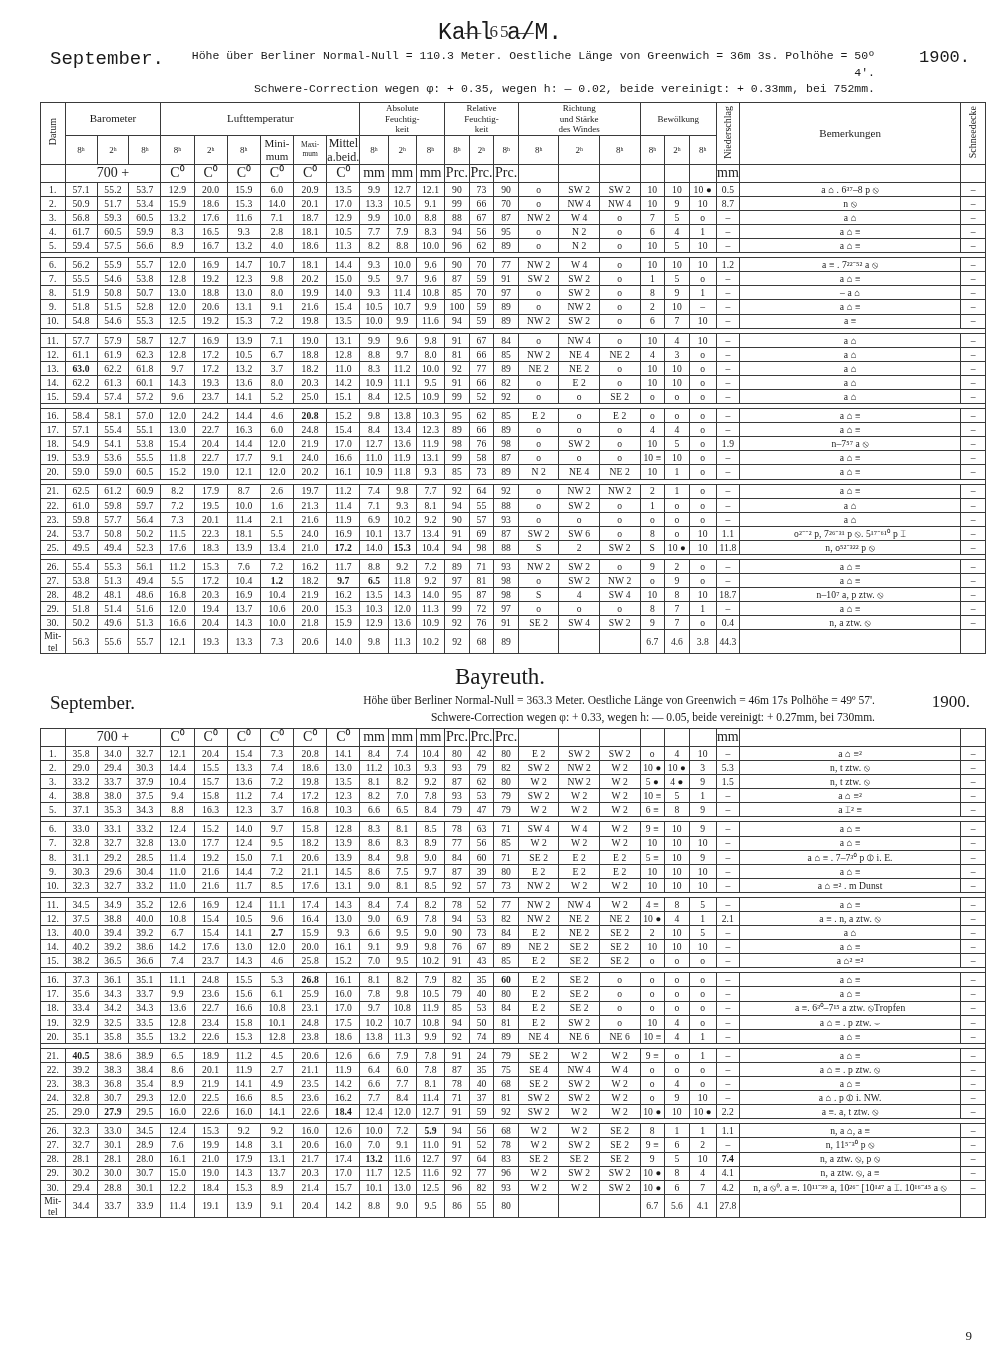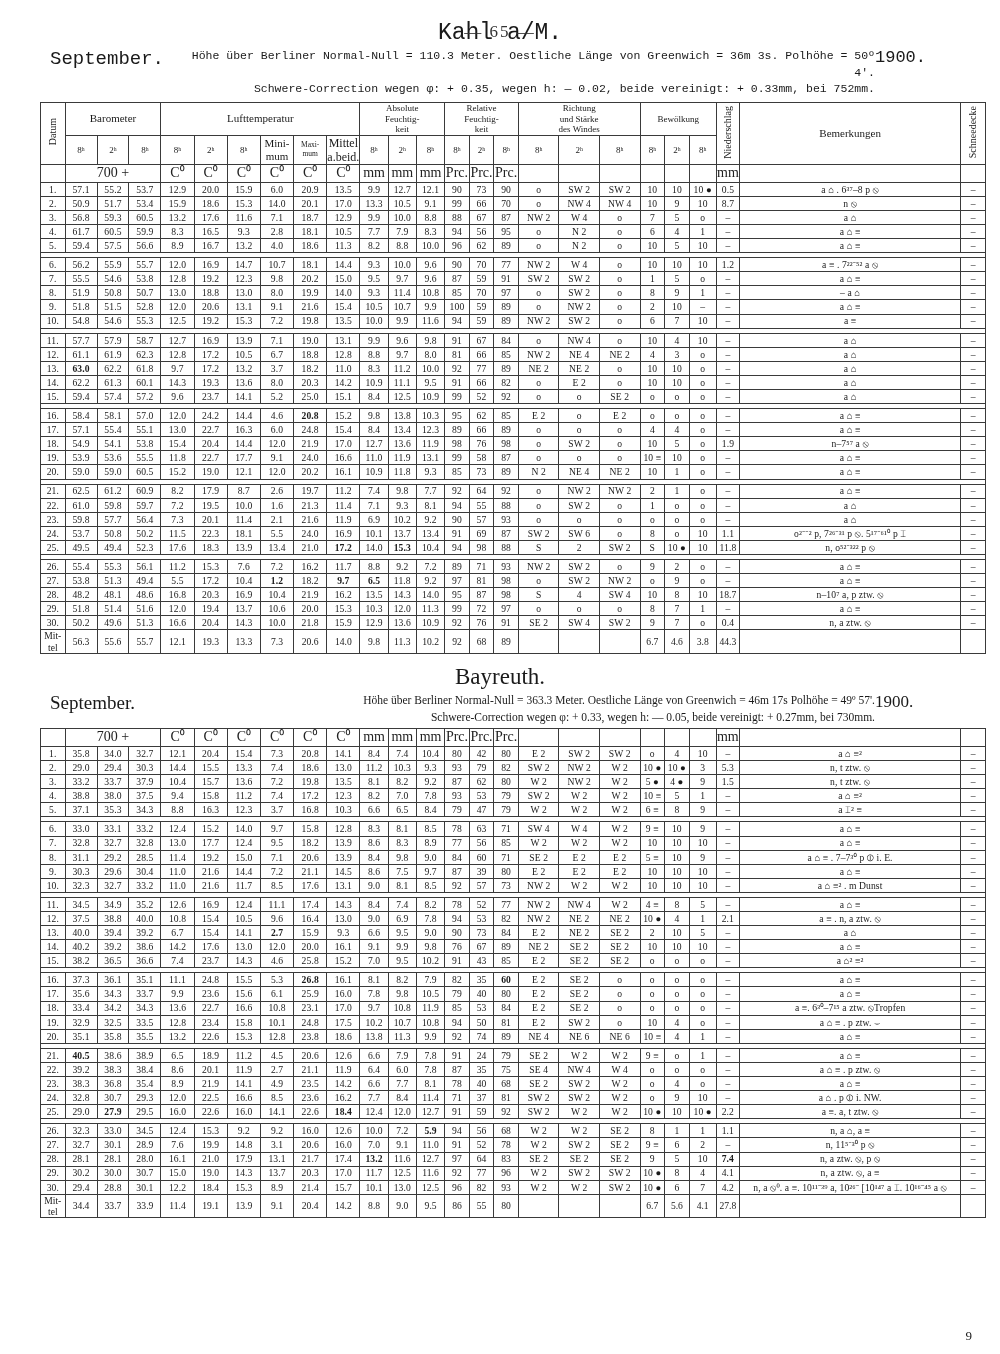--- a/index.html
+++ b/index.html
@@ -3,21 +3,21 @@
 <meta charset="utf-8">
 <style>
   html,body{margin:0;padding:0;background:#ffffff;}
   body{width:1000px;height:1354px;font-family:"Liberation Serif",serif;color:#1a1a1a;position:relative;}
   .page{position:relative;width:1000px;height:1354px;overflow:hidden;}
   .pagenum{position:absolute;top:22px;left:0;width:1000px;text-align:center;font-size:17px;letter-spacing:2px;color:#333;}
   .station{text-align:center;font-size:23px;font-weight:normal;margin:0;}
   .monthline{display:flex;align-items:flex-start;}
   .month{font-size:19px;padding-left:50px;width:140px;}
   .meta{flex:1;text-align:right;font-size:11.5px;line-height:1.45;}
-  .year{width:95px;font-size:17px;padding-right:30px;}
+  .year{width:95px;text-align:right;font-size:17px;padding-right:30px;}
   .meta .l2{padding-left:42px;}
   table.main{border-collapse:collapse;font-size:9.5px;font-family:"Liberation Serif",serif;table-layout:fixed;}
   table.main td,table.main th{border:1px solid #3a3a3a;padding:0;text-align:center;vertical-align:middle;line-height:1.18;}
   .thead th{font-weight:normal;font-size:11px;}
   .thead th.small{font-size:9px;}
   .unitrow td{font-size:14px;height:12px;color:#222;}
   .datarow td{height:13.1px;}
   .datarow td.num{font-size:9.6px;letter-spacing:0.1px;}
   .idx{font-size:9.5px;text-align:right;padding-right:2px;}
   .rem{text-align:left;padding-left:5px;font-size:9.6px;white-space:nowrap;}

